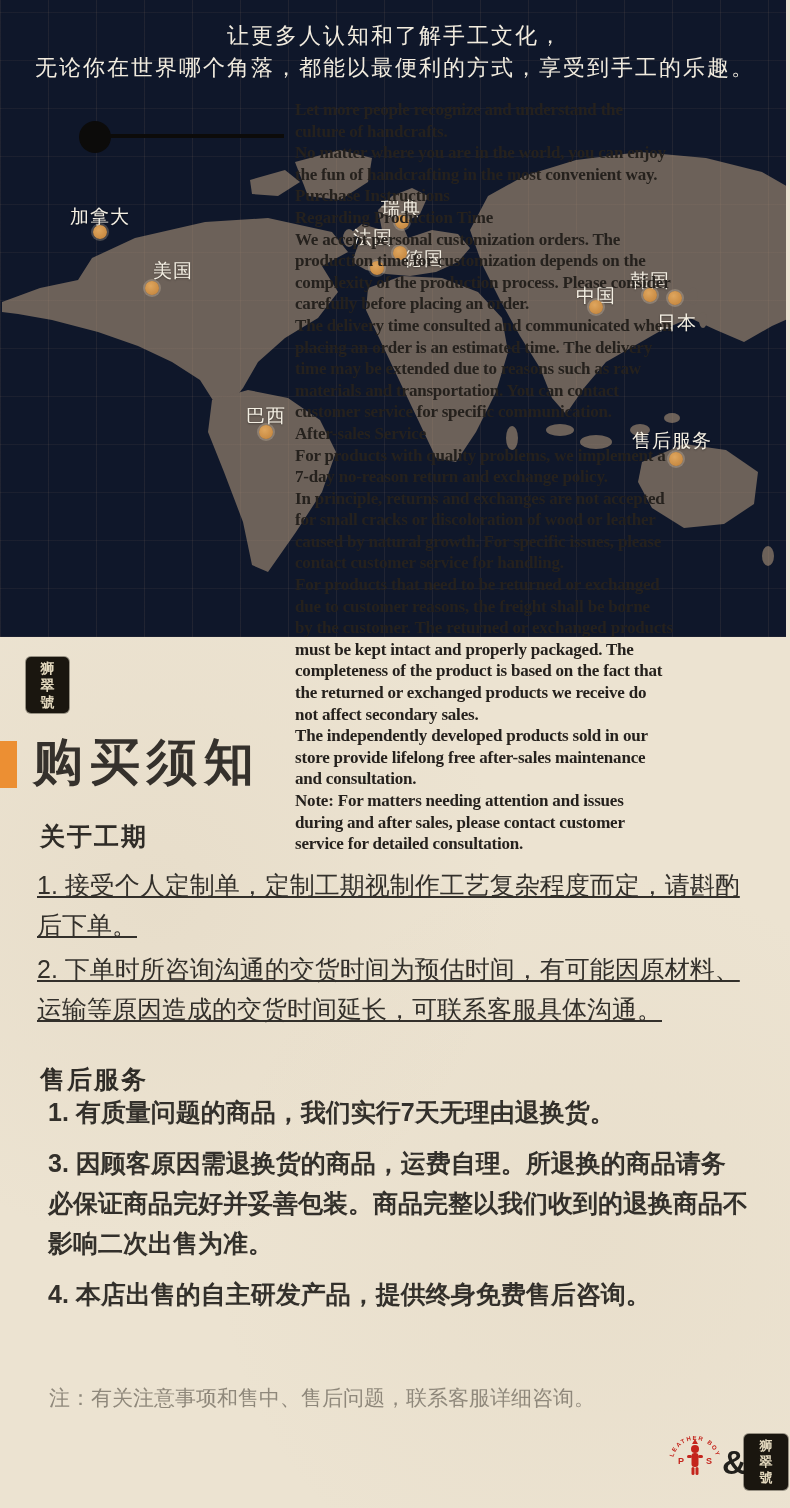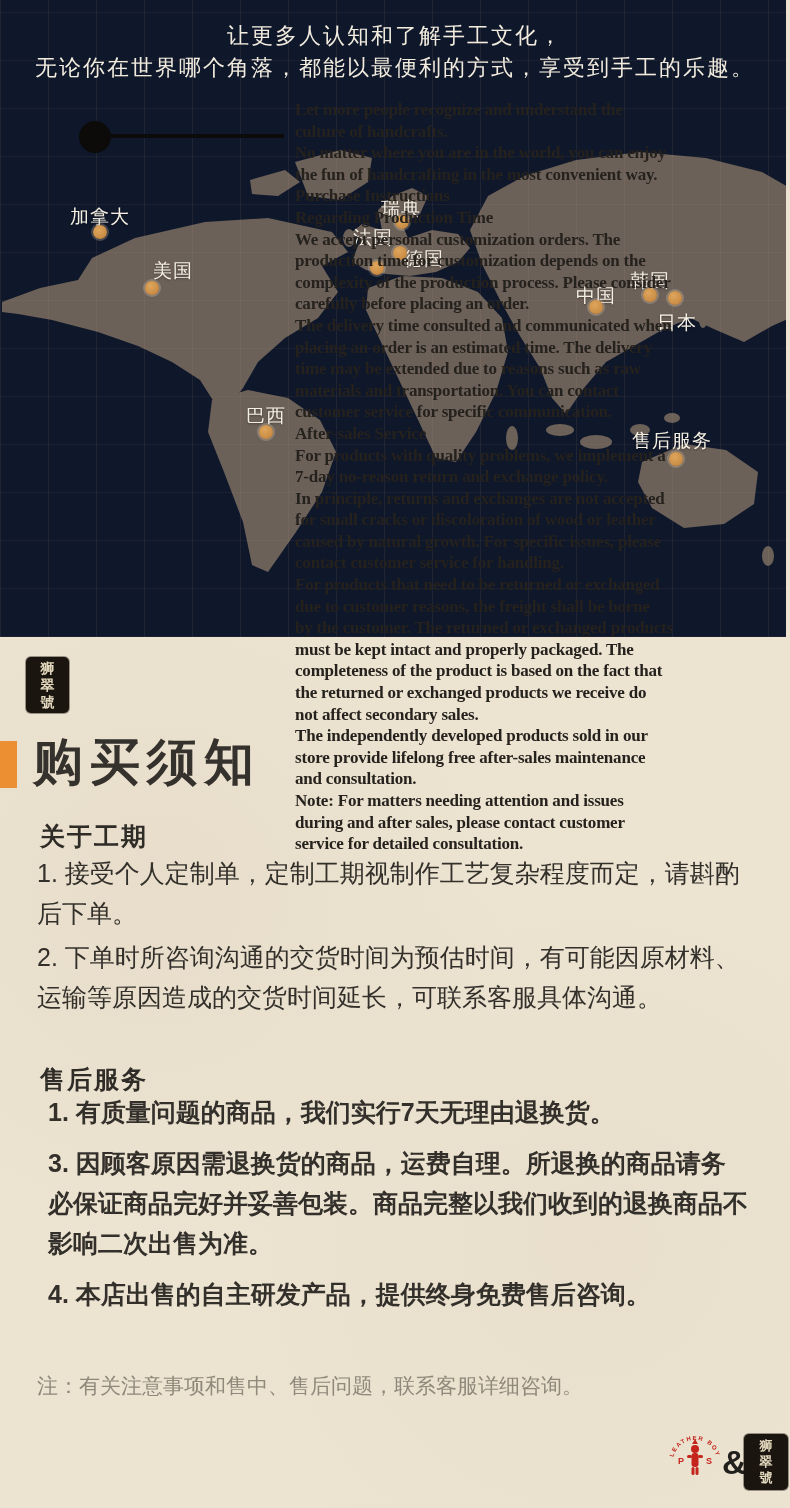--- a/index.html
+++ b/index.html
@@ -46,26 +46,26 @@
 
   .accent-bar{position:absolute;left:0;top:104px;width:17px;height:47px;background:#ec8f33;}
   .page-title{position:absolute;left:33px;top:95px;margin:0;font-size:50px;line-height:60px;
     font-weight:bold;color:#35312c;letter-spacing:7px;}
 
   .cn-heading{position:absolute;margin:3px;font-size:25px;font-weight:bold;color:#2f2c27;letter-spacing:2px;}
   .h-worktime{left:37px;top:180px;}
   .h-aftersales{left:37px;top:423px;}
 
   .cn-items{position:absolute;left:37px;width:722px;color:#33302b;font-size:25px;}
-  .items-worktime{top:216px;}
+  .items-worktime{top:228px;text-decoration:underline;}
   .items-worktime .cn-item{margin:0 0 4px 0;line-height:40px;}
   .items-aftersales{top:444px;}
   .items-aftersales .cn-item{margin:11px;line-height:40px;font-weight:bold;}
 
-  .note{position:absolute;left:37px;top:735px;width:722px;margin:0;color:#8f887b;font-size:21px;line-height:28px;}
+  .note{position:absolute;left:37px;top:735px;width:722px;margin:12px;color:#8f887b;font-size:21px;line-height:28px;}
 
   
   .lb-logo{position:absolute;left:666px;top:791px;width:58px;height:64px;}
   .lb-logo .lb-red{fill:#c4241c;}
   .lb-logo .lb-arc{fill:#c4241c;font-size:6px;letter-spacing:1.5px;font-weight:bold;}
   .lb-letter{fill:#c4241c;font-size:9px;font-weight:bold;}
   .ampersand{position:absolute;left:722px;top:806px;font-size:34px;font-weight:600;color:#21201c;}
   .seal-footer{position:absolute;left:744px;top:797px;width:44px;height:56px;}
   .seal-footer .seal-char{font-size:13px;line-height:16px;}
 </style>

